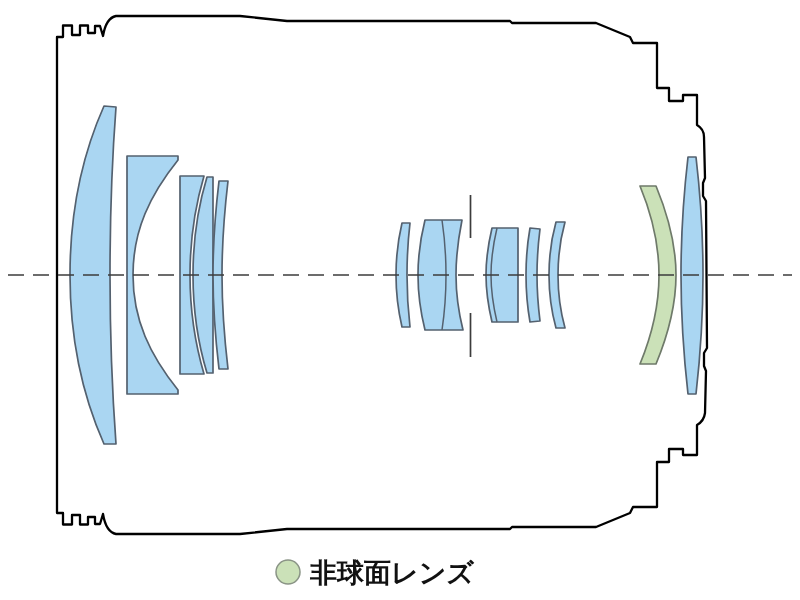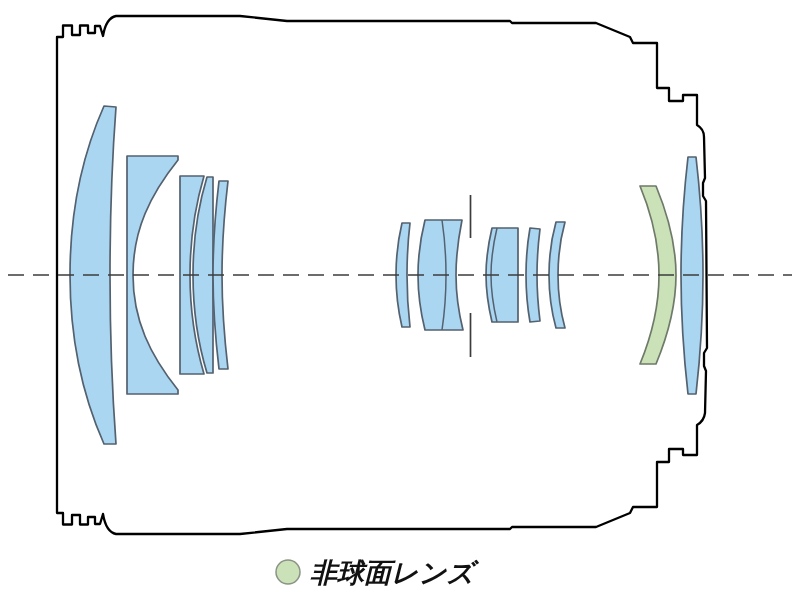--- a/index.html
+++ b/index.html
@@ -1,17 +1,17 @@
 <!DOCTYPE html>
 <html><head>
 <meta charset="utf-8">
 <style>
   html,body{margin:0;padding:0;background:#ffffff;}
   body{width:800px;height:600px;overflow:hidden;font-family:"DejaVu Sans",sans-serif;}
-  .stage{position:relative;width:800px;height:600px;font-style:italic;}
+  .stage{position:relative;width:800px;height:600px;}
   svg{display:block;}
   .barrel{fill:#ffffff;stroke:#000000;stroke-width:2.3;stroke-linejoin:round;stroke-linecap:round;}
   .lens{stroke:#54616f;stroke-width:1.7;stroke-linejoin:round;}
   .lens-green{stroke:#6f7a6a;stroke-width:1.7;stroke-linejoin:round;}
   .cement{fill:none;stroke:#54616f;stroke-width:1.5;}
   .axis{stroke:#3c3c3c;stroke-width:1.6;stroke-dasharray:16 9;fill:none;}
   .stop{stroke:#3c3c3c;stroke-width:1.7;fill:none;}
   .legend-swatch{stroke:#8a9486;stroke-width:1.5;}
   .legend-text{font-family:"DejaVu Sans",sans-serif;font-weight:bold;font-size:27px;fill:#111111;}
 </style>

